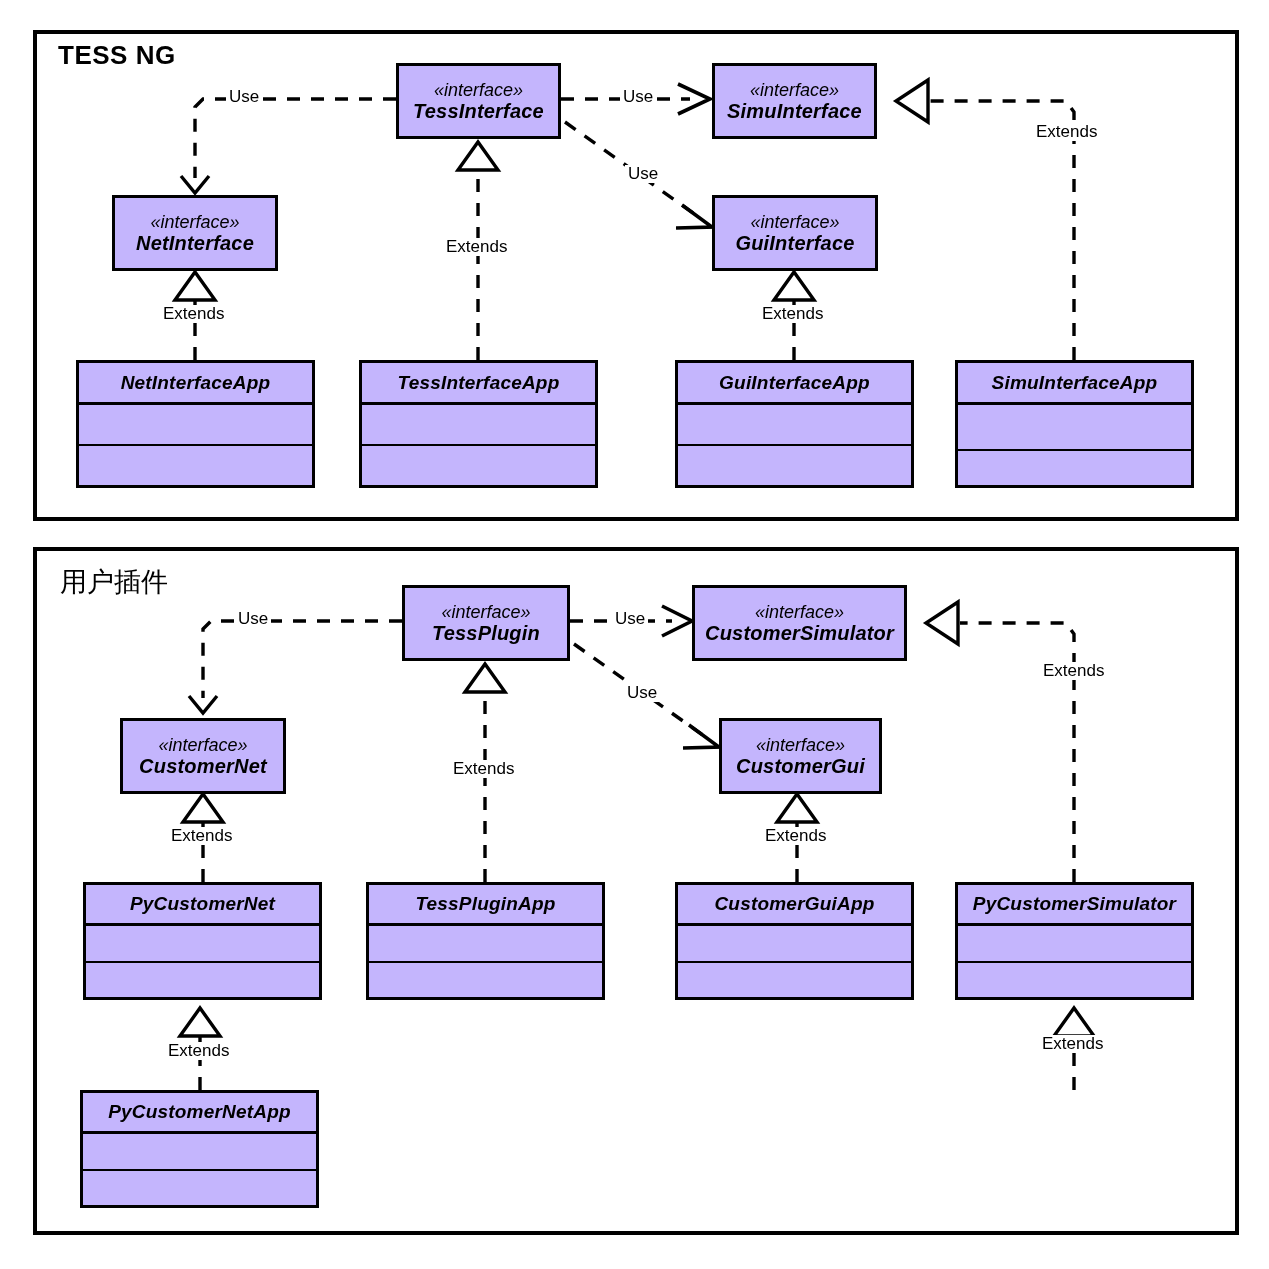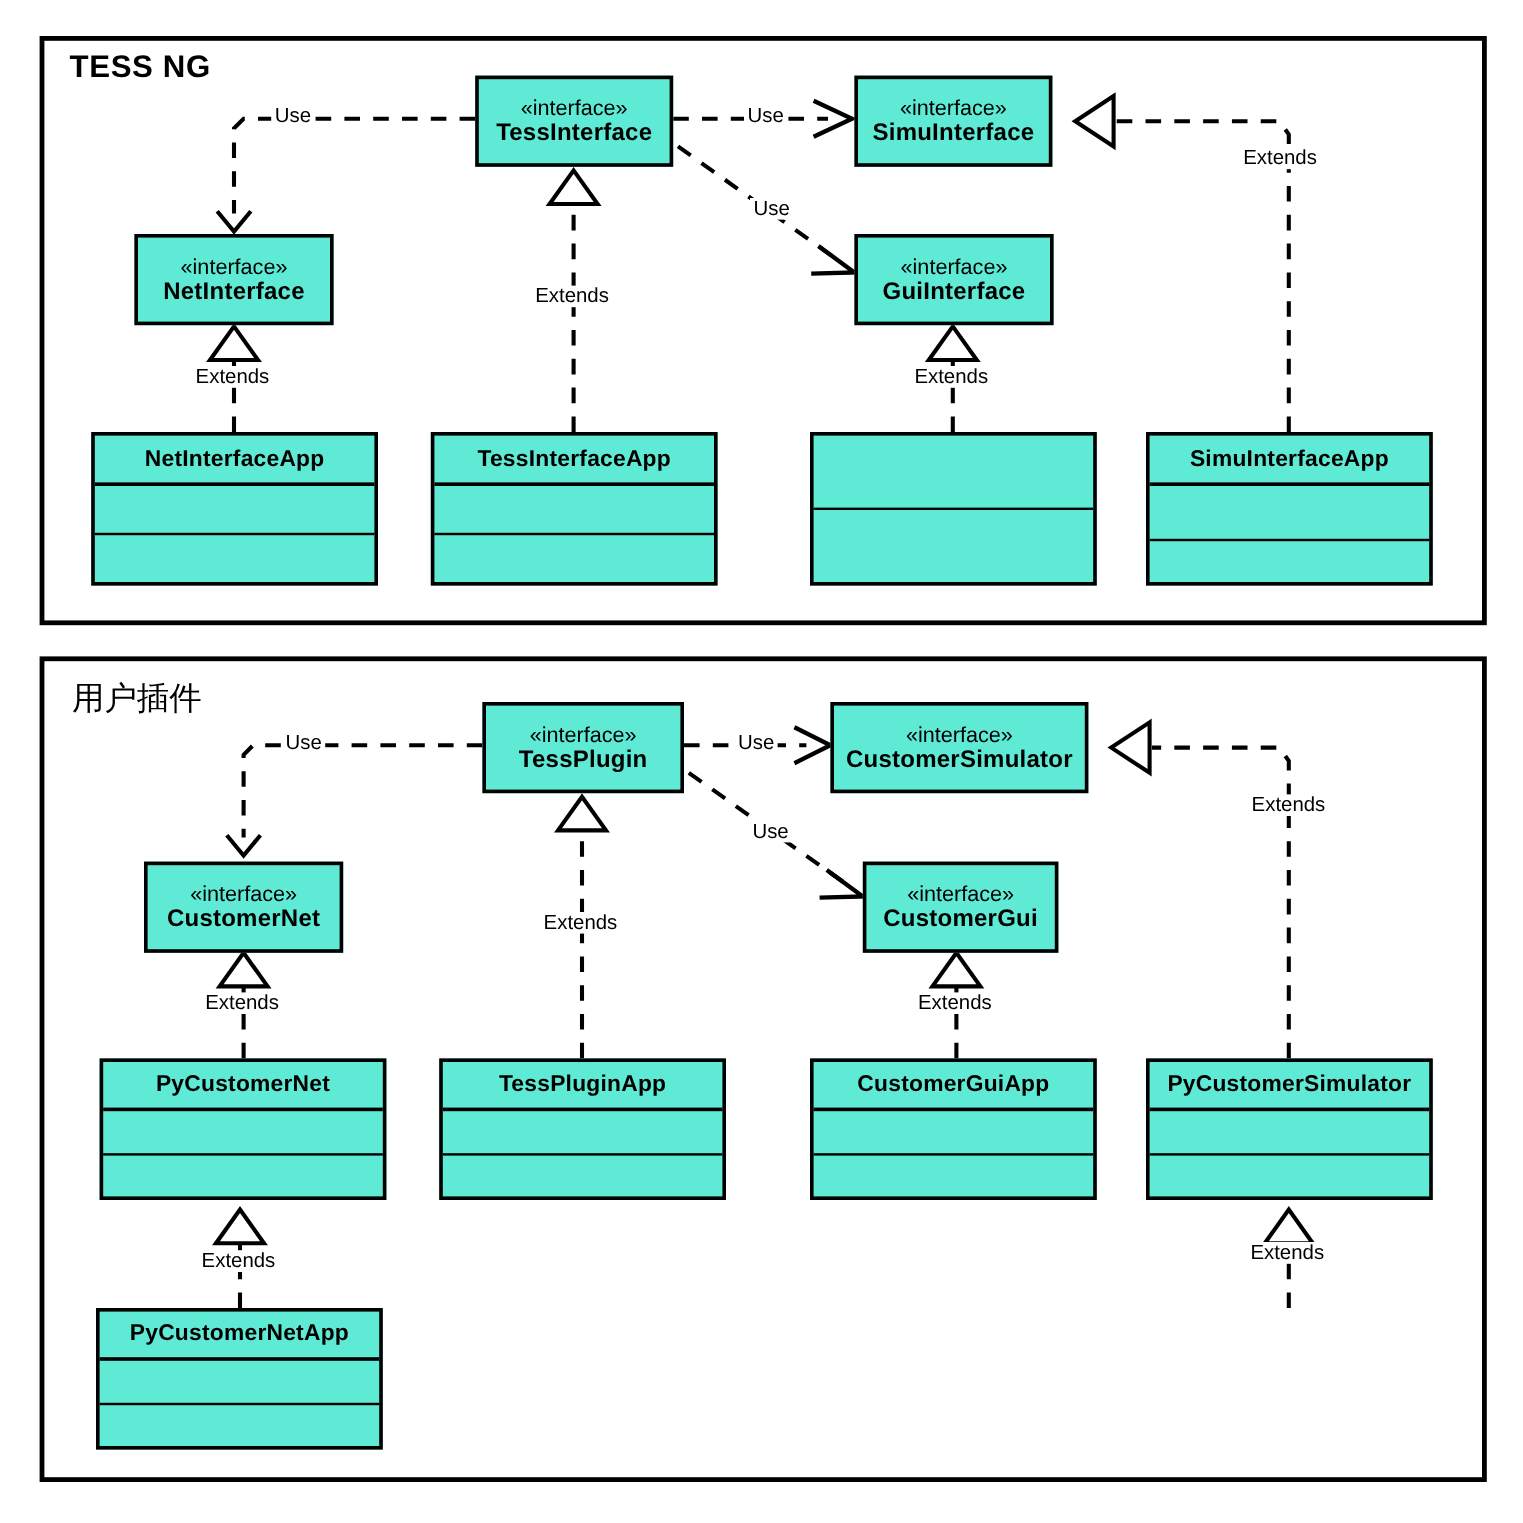--- a/index.html
+++ b/index.html
@@ -10,21 +10,21 @@
   }
   #stage{position:absolute;left:0;top:0;width:1269px;height:1269px;}
 
   
   .panel{position:absolute;border:4px solid #000;background:#fff;box-sizing:border-box;}
   .panel-title{position:absolute;white-space:nowrap;}
   .panel-title.latin{font-weight:bold;font-size:26px;letter-spacing:.5px;}
   .panel-title.cjk{font-size:27px;font-family:"DejaVu Serif","Liberation Serif",serif;font-weight:400;}
 
   
-  .node{position:absolute;box-sizing:border-box;background:#5eead4;border:3px solid #000;}
+  .node{position:absolute;box-sizing:border-box;background:#c4b5fd;border:3px solid #000;font-style:italic;}
 
   .iface{display:flex;flex-direction:column;align-items:center;justify-content:center;}
   .iface .stereo{font-size:18px;line-height:20px;font-weight:400;}
   .iface .nm{font-size:20px;line-height:23px;font-weight:bold;letter-spacing:.2px;}
 
   .cls{display:flex;flex-direction:column;}
   .cls .hdr{
     flex:0 0 auto;display:flex;align-items:center;justify-content:center;
     border-bottom:3px solid #000;font-size:19px;font-weight:bold;letter-spacing:.2px;
   }
@@ -112,20 +112,21 @@
     <div class="comp"></div>
   </div>
 
   <div class="node cls" style="left:76px;top:360px;width:239px;height:128px;">
     <div class="hdr" style="height:39px;">NetInterfaceApp</div>
     <div class="comp div"></div>
     <div class="comp"></div>
   </div>
 
   <div class="node cls" style="left:675px;top:360px;width:239px;height:128px;">
+    <div class="hdr" style="height:39px;">GuiInterfaceApp</div>
     <div class="comp div"></div>
     <div class="comp"></div>
   </div>
 
   <div class="node cls" style="left:955px;top:360px;width:239px;height:128px;gap:44px;">
     <div class="hdr" style="height:39px;">SimuInterfaceApp</div>
     <div class="comp div"></div>
     <div class="comp"></div>
   </div>
 

